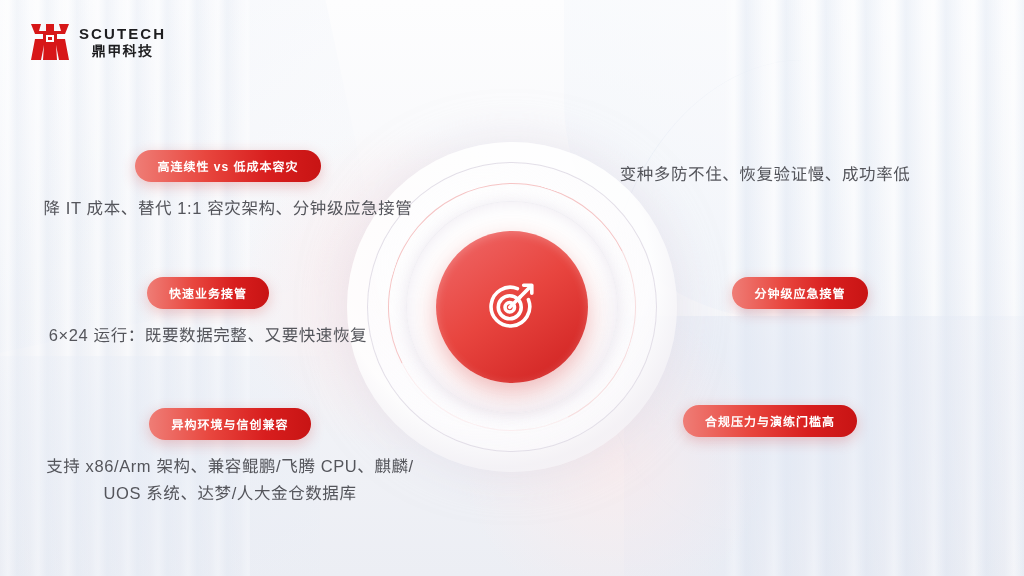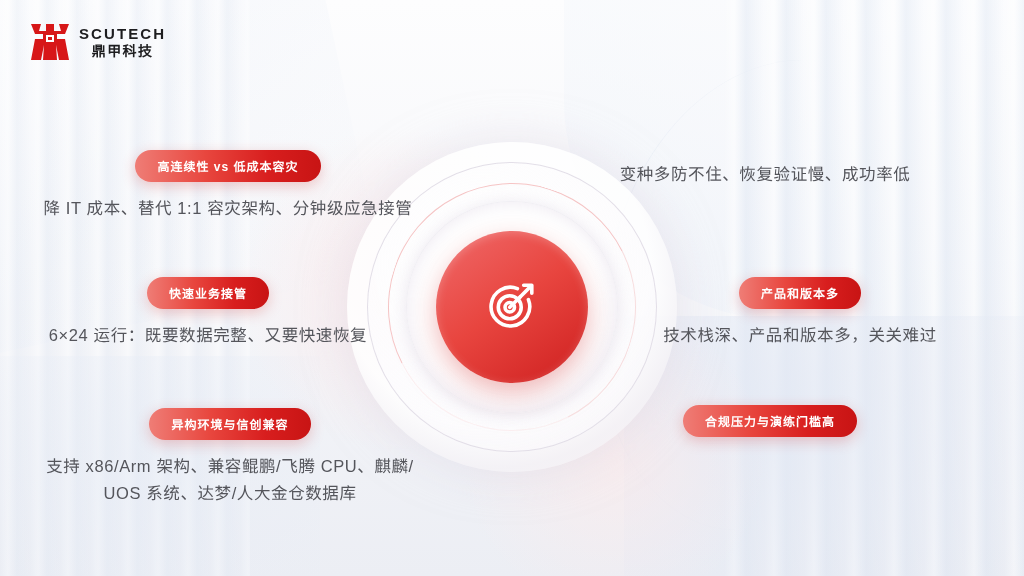--- a/index.html
+++ b/index.html
@@ -222,21 +222,20 @@
     <span class="pill">异构环境与信创兼容</span>
     <div class="desc">支持 x86/Arm 架构、兼容鲲鹏/飞腾 CPU、麒麟/
 UOS 系统、达梦/人大金仓数据库</div>
   </div>
 
   <div class="item right item-4">
     <div class="desc">变种多防不住、恢复验证慢、成功率低</div>
   </div>
 
   <div class="item right item-5">
-    <span class="pill">产品和版本多</span>
-    <div class="desc">技术栈深、产品和版本多，关关难过</div>
+    <span class="pill">分钟级应急接管</span>
   </div>
 
   <div class="item right item-6">
     <span class="pill">合规压力与演练门槛高</span>
   </div>
 
 </div>
 
 </body></html>

